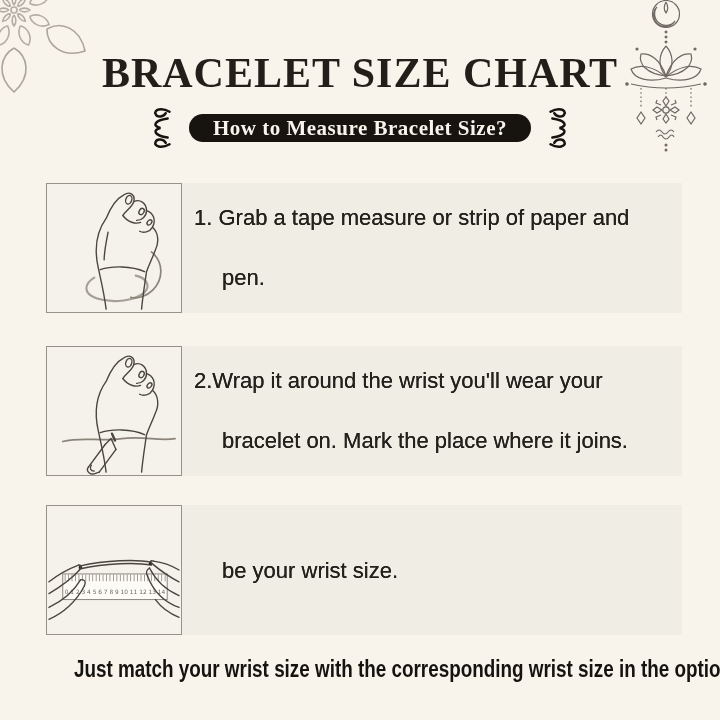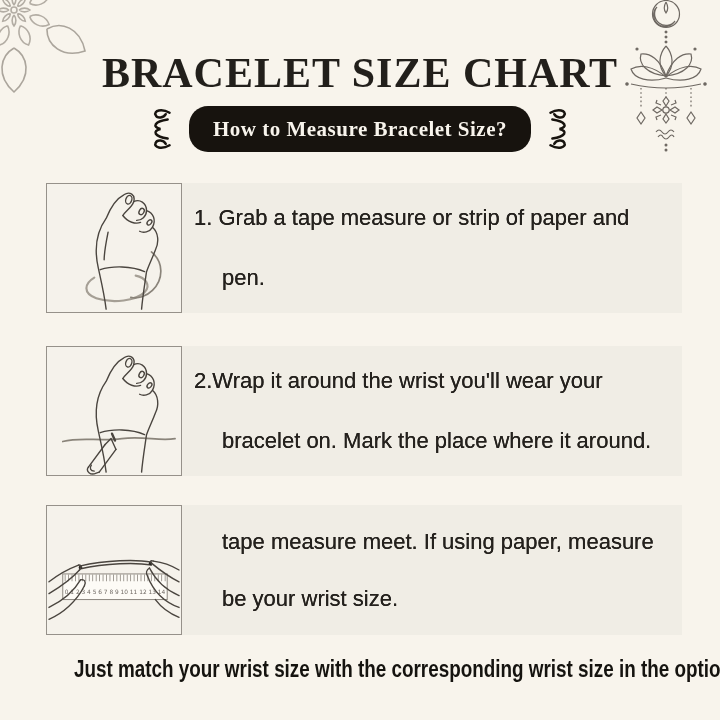--- a/index.html
+++ b/index.html
@@ -24,21 +24,21 @@
   }
   
   .badge-row{
     position:absolute;top:106px;left:0;width:100%;
     display:flex;justify-content:center;align-items:center;gap:12px;
   }
   .curl{width:34px;height:44px;flex:0 0 auto;}
   .curl.right{transform:scaleX(-1);}
   .badge{
     background:#17130e;color:#f8f4ec;
-    border-radius:19px;height:46px;
+    border-radius:19px;height:28px;
     display:flex;align-items:center;
     padding:0 24px;
     font-family:"Liberation Serif","DejaVu Serif",serif;
     font-weight:700;font-size:21px;letter-spacing:0.5px;
     white-space:nowrap;
   }
   
   .steps{position:absolute;left:46px;top:183px;width:636px;}
   .step-row{display:flex;align-items:stretch;height:130px;}
   .step-row.gap1{margin-bottom:33px;}
@@ -221,21 +221,21 @@
             <path d="M59,98 L42,121"></path>
             <path d="M70,103 L53,126"></path>
             <path d="M59,98 L65,92 L70,103"></path>
             <path d="M42,121 C39,125 44,130 50,127 L53,126"></path>
             <path d="M45,119 C43,122 44,125 48,125"></path>
           </g>
         </svg>
       </div>
       <div class="step-text">
         <div class="line">2.Wrap it around the wrist you'll wear your</div>
-        <div class="line cont">bracelet on. Mark the place where it around.</div>
+        <div class="line cont">bracelet on. Mark the place where it joins.</div>
       </div>
     </div>
 
     <div class="step-row r3">
       <div class="figure">
         <svg viewBox="0 0 136 128">
           <rect x="16" y="68" width="106" height="26" fill="#fdfbf6" stroke="#8a857d" stroke-width="1"></rect>
           <line x1="18" y1="72" x2="121" y2="72" stroke="#8a857d" stroke-width="7" stroke-dasharray="0.8,2.7"></line>
           <text x="69" y="88" font-size="6" fill="#6e6862" text-anchor="middle" textLength="102" lengthAdjust="spacingAndGlyphs" font-family="DejaVu Sans, sans-serif">0 1 2 3 4 5 6 7 8 9 10 11 12 13 14</text>
           <g class="art" stroke-width="1.2">
@@ -253,21 +253,20 @@
             <path d="M134,76 C122,70 112,62 106,57"></path>
             <path d="M108,55 C105,54 104,55.5 106,57"></path>
             <path d="M134,90 C120,84 110,74 104,62"></path>
             <path d="M134,102 C118,96 108,86 102,70"></path>
             <path d="M104,62 C101,64 100,67 102,70"></path>
             <path d="M134,112 C124,108 116,102 110,94"></path>
           </g>
         </svg>
       </div>
       <div class="step-text">
-        <div class="line cont">tape measure meet. If using paper, measure</div>
         <div class="line cont">be your wrist size.</div>
       </div>
     </div>
 
   </div>
 
   <div class="footer">
     <span>Just match your wrist size with the corresponding wrist size in the options.</span>
   </div>
 

